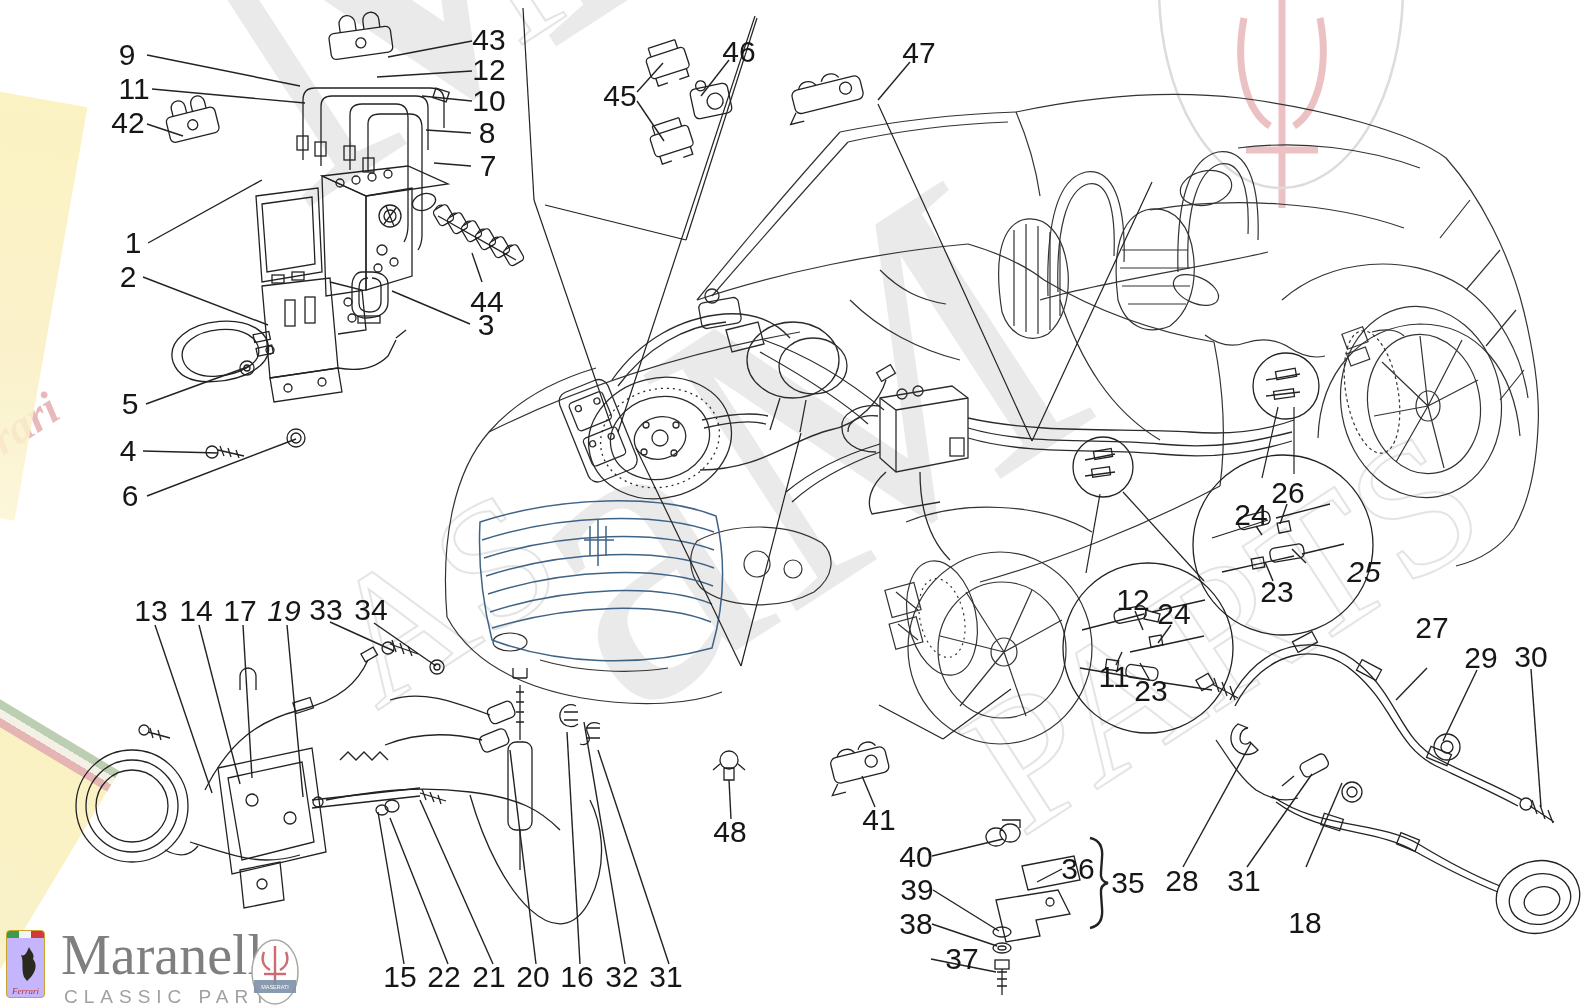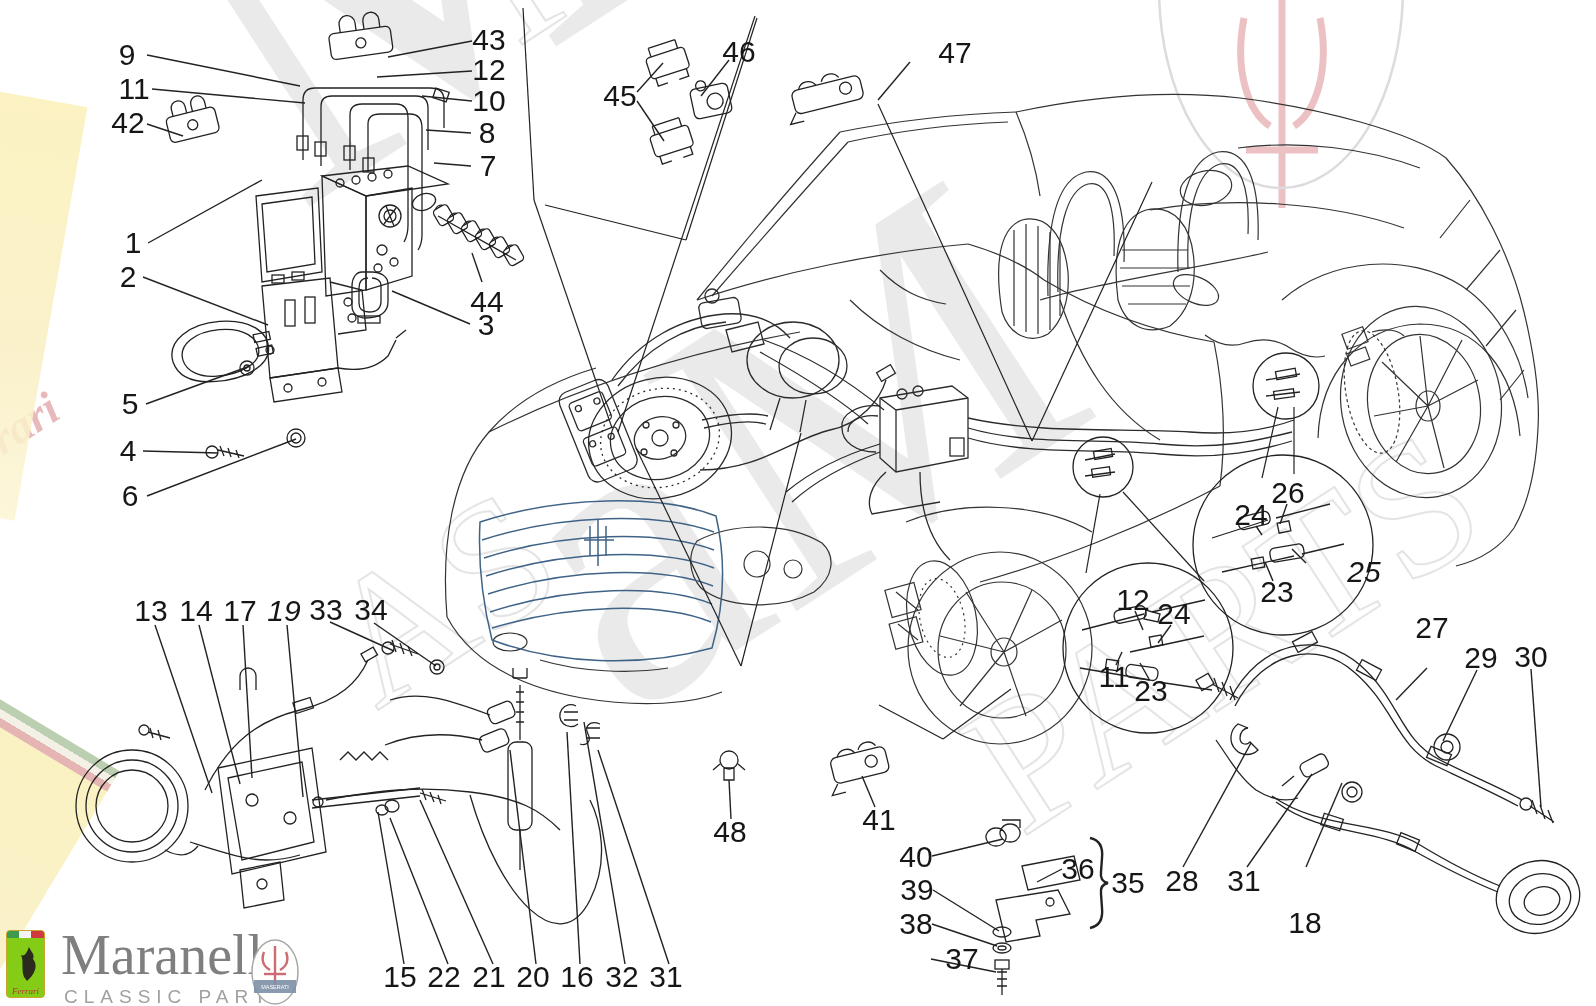--- a/index.html
+++ b/index.html
@@ -16,21 +16,21 @@
   .tricolor{position:absolute;left:0;top:0;width:100%;height:24px;
       background:linear-gradient(180deg,#a8c2a2 0 34%,#f1efe6 34% 66%,#dda1a4 66%);opacity:.9;}
   
   svg.layer{position:absolute;left:0;top:0;}
   
   .plabel{position:absolute;transform:translate(-50%,-50%);font-size:30px;color:#161616;
       font-family:"Liberation Sans",sans-serif;letter-spacing:0;}
   
   .logo{position:absolute;left:6px;top:930px;display:flex;align-items:flex-start;}
   .logo-badge{width:37px;height:66px;border:1px solid #c9a52c;border-radius:4px;
-      background:#84cc16;position:relative;overflow:hidden;flex:none;}
+      background:#c4b5fd;position:relative;overflow:hidden;flex:none;}
   .logo-badge .stripe{position:absolute;left:0;top:0;width:100%;height:7px;
       background:linear-gradient(90deg,#3f9a4d 0 33%,#f4f4f4 33% 66%,#d2393e 66%);}
   .logo-badge .fer{position:absolute;left:0;bottom:1px;width:100%;text-align:center;
       font-family:"Liberation Serif",serif;font-style:italic;font-size:9px;color:#b5342f;}
   .logo-text{margin-left:16px;}
   .logo-name{font-family:"Liberation Serif",serif;font-size:56px;color:#7f7f7f;line-height:.9;}
   .logo-tag{font-family:"Liberation Sans",sans-serif;font-size:19px;color:#a0a0a0;
       letter-spacing:6px;margin-top:6px;margin-left:3px;}
   .trident-oval{position:absolute;left:250px;top:938px;}
 </style>
@@ -549,21 +549,21 @@
       <div class="plabel" style="left: 130px; top: 496px;">6</div>
       <div class="plabel" style="left: 489px; top: 40px;">43</div>
       <div class="plabel" style="left: 489px; top: 70px;">12</div>
       <div class="plabel" style="left: 489px; top: 101px;">10</div>
       <div class="plabel" style="left: 487px; top: 133px;">8</div>
       <div class="plabel" style="left: 488px; top: 166px;">7</div>
       <div class="plabel" style="left: 487px; top: 302px;">44</div>
       <div class="plabel" style="left: 486px; top: 325px;">3</div>
       <div class="plabel" style="left: 620px; top: 96px;">45</div>
       <div class="plabel" style="left: 739px; top: 52px;">46</div>
-      <div class="plabel" style="left: 919px; top: 53px; margin-left: 36px;">47</div>
+      <div class="plabel" style="left: 919px; top: 53px;">47</div>
       <div class="plabel" style="left: 151px; top: 611px;">13</div>
       <div class="plabel" style="left: 196px; top: 611px;">14</div>
       <div class="plabel" style="left: 240px; top: 611px;">17</div>
       <div class="plabel" style="left: 284px; top: 611px; font-style: italic;">19</div>
       <div class="plabel" style="left: 326px; top: 610px;">33</div>
       <div class="plabel" style="left: 371px; top: 610px; text-align: right;">34</div>
       <div class="plabel" style="left: 400px; top: 977px;">15</div>
       <div class="plabel" style="left: 444px; top: 977px;">22</div>
       <div class="plabel" style="left: 489px; top: 977px;">21</div>
       <div class="plabel" style="left: 533px; top: 977px;">20</div>

